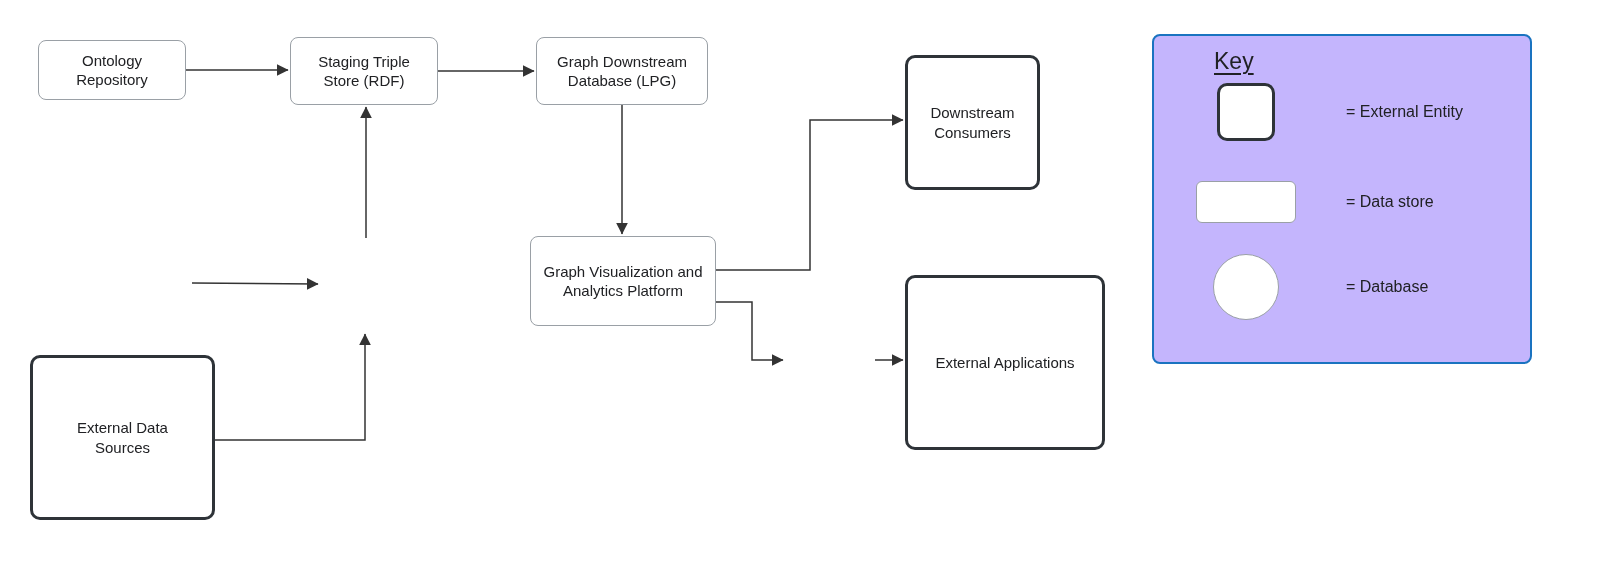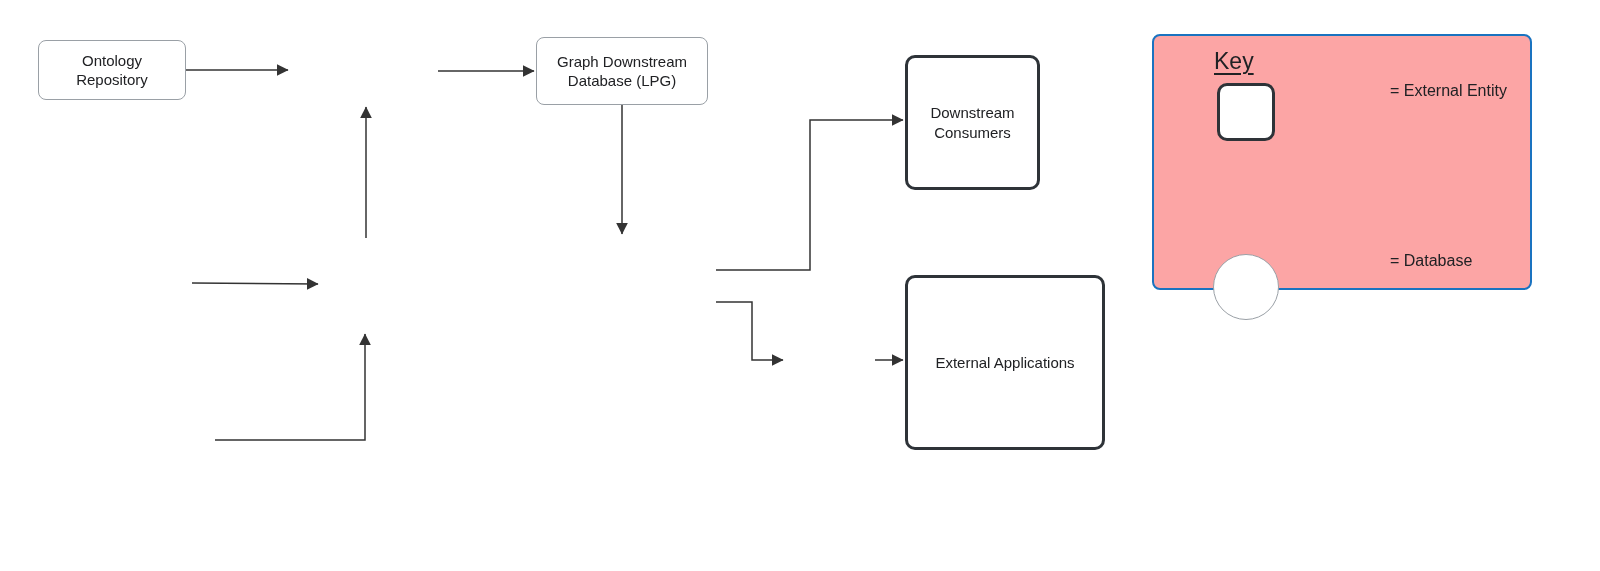--- a/index.html
+++ b/index.html
@@ -54,38 +54,38 @@
   }
   .process {
     border: 1.5px solid var(--thin-border, #9aa0a6);
     border-radius: 50%;
     padding: 0 14px;
   }
 
   .key-box {
     position: absolute;
     left: 1152px; top: 34px;
-    width: 380px; height: 256px;
+    width: 380px; height: 330px;
     border: 2px solid var(--key-border, #1a73c0);
     border-radius: 8px;
-    background: #fca5a5;
+    background: #c4b5fd;
   }
   .key-title {
     position: absolute;
     left: 60px; top: 12px;
     font-size: 23px;
     text-decoration: underline;
     text-underline-offset: 4px;
     color: var(--text, #202124);
   }
   .key-row {
     position: absolute;
     left: 40px; right: 8px;
     display: flex;
-    gap: 44px;
+    align-items: center;
   }
   .key-sample-cell {
     width: 104px;
     display: flex;
     justify-content: center;
     align-items: center;
   }
   .key-sample { background: #ffffff; }
   .sample-entity {
     width: 58px; height: 58px;
@@ -127,48 +127,63 @@
     <path class="edge" marker-end="url(#arrowhead)" d="M366,238 L366,107"></path>
     <path class="edge" marker-end="url(#arrowhead)" d="M716,270 L810,270 L810,120 L903,120"></path>
     <path class="edge" marker-end="url(#arrowhead)" d="M716,302 L752,302 L752,360 L783,360"></path>
     <path class="edge" marker-end="url(#arrowhead)" d="M875,360 L903,360"></path>
   </svg>
 
   <div class="node store" style="left:38px;top:40px;width:148px;height:60px">
     <span class="node-label">Ontology Repository</span>
   </div>
 
+  <div class="node store" style="left:290px;top:37px;width:148px;height:68px">
+    <span class="node-label">Staging Triple Store (RDF)</span>
+  </div>
 
   <div class="node store" style="left:536px;top:37px;width:172px;height:68px">
     <span class="node-label">Graph Downstream Database (LPG)</span>
   </div>
 
 
+  <div class="node entity" style="left:30px;top:355px;width:185px;height:165px">
+    <span class="node-label">External Data Sources</span>
+  </div>
 
 
+  <div class="node store" style="left:530px;top:236px;width:186px;height:90px">
+    <span class="node-label">Graph Visualization and Analytics Platform</span>
+  </div>
 
   <div class="node entity" style="left:905px;top:55px;width:135px;height:135px">
     <span class="node-label">Downstream Consumers</span>
   </div>
 
 
   <div class="node entity" style="left:905px;top:275px;width:200px;height:175px">
     <span class="node-label">External Applications</span>
   </div>
 
   <div class="key-box">
     <div class="key-title">Key</div>
 
     <div class="key-row" style="top:46px;height:60px">
       <div class="key-sample-cell">
         <div class="key-sample sample-entity"></div>
       </div>
       <div class="key-label">= External Entity</div>
     </div>
 
+    <div class="key-row" style="top:144px;height:44px">
+      <div class="key-sample-cell">
+        <div class="key-sample sample-store"></div>
+      </div>
+      <div class="key-label">= Data store</div>
+    </div>
 
     <div class="key-row" style="top:216px;height:70px">
       <div class="key-sample-cell">
         <div class="key-sample sample-process"></div>
       </div>
       <div class="key-label">= Database</div>
     </div>
   </div>
 
 </div>

